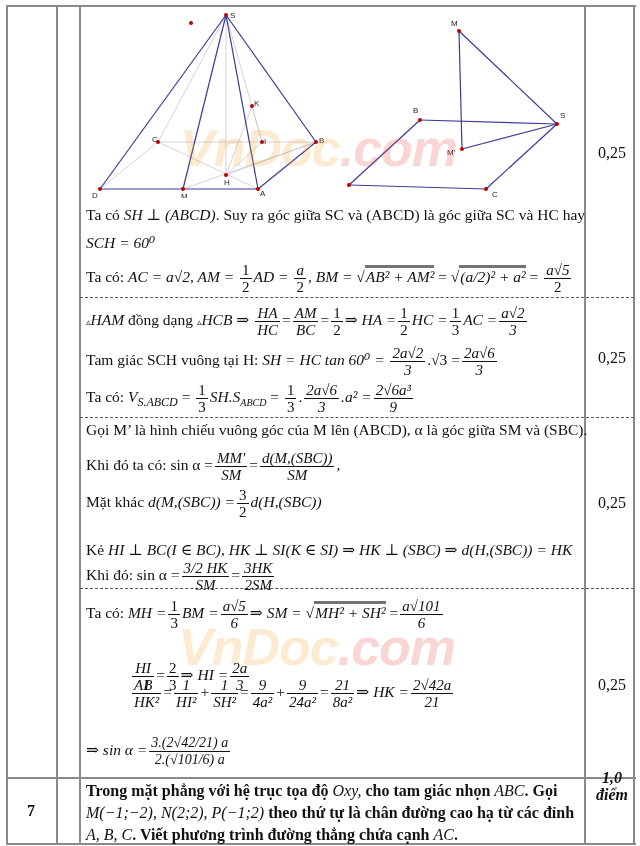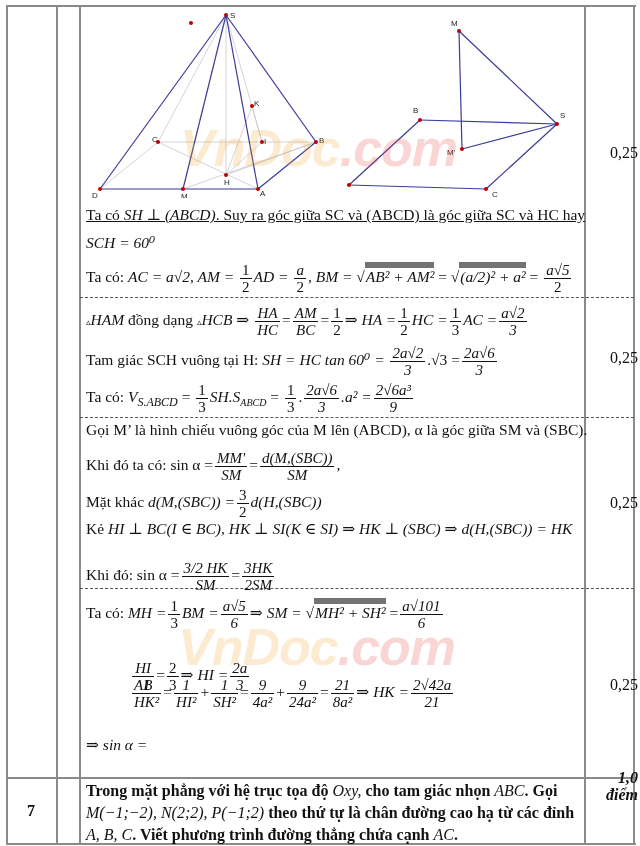--- a/index.html
+++ b/index.html
@@ -1,26 +1,26 @@
 <!DOCTYPE html>
 <html><head>
 <meta charset="utf-8">
 <style>
   html,body{margin:0;padding:0;background:#fff;}
   body{width:640px;height:846px;position:relative;overflow:hidden;font-family:"Liberation Serif","DejaVu Serif",serif;color:#111;}
   .vline{position:absolute;background:#8a8a8a;width:2px;}
   .hline{position:absolute;height:0;left:80px;width:506px;border-top:1.5px dashed #555;}
   .hsolid{position:absolute;height:2px;background:#8a8a8a;}
-  .score{position:absolute;left:586px;width:52px;text-align:right;font-size:16px;}
+  .score{position:absolute;left:586px;width:52px;text-align:center;font-size:16px;}
   .line{position:absolute;left:86px;font-size:15.5px;white-space:nowrap;line-height:20px;}
   .i{font-style:italic;}
   .frac{display:inline-block;vertical-align:middle;text-align:center;margin:0 2px;font-size:15px;line-height:16px;}
   .frac>span{display:block;padding:0 2px;}
   .frac>span.n{border-bottom:1px solid #111;}
-  .sqrt{border-top:6px solid #737373;padding-left:1px;margin-top:38px;}
+  .sqrt{border-top:3px solid #737373;padding-left:1px;margin-top:38px;}
   .wm{position:absolute;font-family:"Liberation Sans","DejaVu Sans",sans-serif;font-weight:bold;font-size:52px;letter-spacing:-1px;opacity:0.22;pointer-events:none;font-style:italic;}
   .wm .a{color:#f2a531;} .wm .b{color:#e8453c;}
   .q7{position:absolute;left:86px;font-size:16px;line-height:22px;white-space:nowrap;}
   .b{font-weight:bold;}
   svg text{font-family:"Liberation Sans","DejaVu Sans",sans-serif;font-size:8px;fill:#222;}
 </style>
 </head>
 <body>
 
 <div class="hsolid" style="left:6px;top:5px;width:630px;"></div>
@@ -105,21 +105,21 @@
   <text x="492" y="197">C</text>
 </svg>
 
 <div class="wm" style="left:180px;top:118px;">
   <span class="a">VnDoc</span><span class="b">.com</span>
 </div>
 <div class="wm" style="left:178px;top:617px;">
   <span class="a">VnDoc</span><span class="b">.com</span>
 </div>
 
-<div class="line" style="top:205px;text-decoration:underline;">
+<div class="line" style="top:205px;">
   <span>Ta có </span><span class="i">SH ⊥ (ABCD)</span><span>. Suy ra góc giữa SC và (ABCD) là góc giữa SC và HC hay</span>
 </div>
 <div class="line i" style="top:233px;">SCH = 60⁰</div>
 <div class="line" style="top:262px;">
   <span>Ta có: </span><span class="i">AC = a√2, AM = </span><span class="frac"><span class="n">1</span><span>2</span></span><span class="i">AD = </span><span class="frac"><span class="n i">a</span><span>2</span></span><span class="i">, BM = </span>√<span class="sqrt i">AB² + AM²</span> = √<span class="sqrt i">(a/2)² + a²</span> = <span class="frac"><span class="n i">a√5</span><span>2</span></span>
 </div>
 <div class="score" style="top:144px;">0,25</div>
 
 <div class="line" style="top:305px;">
   <span style="font-size:9px">▵</span><span class="i">HAM</span><span> đồng dạng </span><span style="font-size:9px">▵</span><span class="i">HCB ⇒</span>
@@ -136,39 +136,39 @@
 </div>
 <div class="score" style="top:349px;">0,25</div>
 
 <div class="line" style="top:420px;">Gọi M’ là hình chiếu vuông góc của M lên (ABCD), α là góc giữa SM và (SBC).</div>
 <div class="line" style="top:450px;">
   <span>Khi đó ta có: </span><span>sin α =</span><span class="frac i"><span class="n">MM'</span><span>SM</span></span>=<span class="frac i"><span class="n">d(M,(SBC))</span><span>SM</span></span><span>,</span>
 </div>
 <div class="line" style="top:487px;">
   <span>Mặt khác </span><span class="i">d(M,(SBC)) =</span><span class="frac"><span class="n">3</span><span>2</span></span><span class="i">d(H,(SBC))</span>
 </div>
-<div class="line" style="top:519px;text-align:right;">
+<div class="line" style="top:540px;text-align:right;">
   <span>Kẻ </span><span class="i">HI ⊥ BC(I ∈ BC), HK ⊥ SI(K ∈ SI) ⇒ HK ⊥ (SBC) ⇒ d(H,(SBC)) = HK</span>
 </div>
 <div class="line" style="top:560px;">
   <span>Khi đó: </span><span>sin α =</span><span class="frac i"><span class="n">3/2 HK</span><span>SM</span></span>=<span class="frac i"><span class="n">3HK</span><span>2SM</span></span>
 </div>
 <div class="score" style="top:494px;">0,25</div>
 
 <div class="line" style="top:598px;">
   <span>Ta có: </span><span class="i">MH =</span><span class="frac"><span class="n">1</span><span>3</span></span><span class="i">BM =</span><span class="frac i"><span class="n">a√5</span><span>6</span></span><span class="i">⇒ SM =</span> √<span class="sqrt i">MH² + SH²</span> <span>=</span><span class="frac i"><span class="n">a√101</span><span>6</span></span>
 </div>
 <div class="line" style="top:636px;left:130px;margin-top:24px;">
   <span class="frac i"><span class="n">HI</span><span>AB</span></span><span>=</span><span class="frac"><span class="n">2</span><span>3</span></span><span class="i">⇒ HI =</span><span class="frac i"><span class="n">2a</span><span>3</span></span>
 </div>
 <div class="line" style="top:677px;left:130px;">
   <span class="frac i"><span class="n">1</span><span>HK²</span></span>=<span class="frac i"><span class="n">1</span><span>HI²</span></span>+<span class="frac i"><span class="n">1</span><span>SH²</span></span>=<span class="frac i"><span class="n">9</span><span>4a²</span></span>+<span class="frac i"><span class="n">9</span><span>24a²</span></span>=<span class="frac i"><span class="n">21</span><span>8a²</span></span><span class="i">⇒ HK =</span><span class="frac i"><span class="n">2√42a</span><span>21</span></span>
 </div>
 <div class="line" style="top:735px;">
-  <span class="i">⇒ sin α =</span>
+  <span class="i">⇒ sin α =</span><span class="frac i" style="font-size:14px"><span class="n">3.(2√42/21) a</span><span>2.(√101/6) a</span></span>
 </div>
 <div class="score" style="top:676px;">0,25</div>
 
 <div class="b" style="position:absolute;left:6px;width:50px;top:802px;text-align:center;font-size:16px;">7</div>
 <div class="q7" style="top:780px;">
   <span class="b">Trong mặt phẳng với hệ trục tọa độ </span><span class="i">Oxy,</span><span class="b"> cho tam giác nhọn </span><span class="i">ABC</span><span class="b">. Gọi</span>
 </div>
 <div class="q7" style="top:802px;">
   <span class="i">M(−1;−2),  N(2;2),  P(−1;2)</span><span class="b"> theo thứ tự là chân đường cao hạ từ các đỉnh</span>
 </div>

